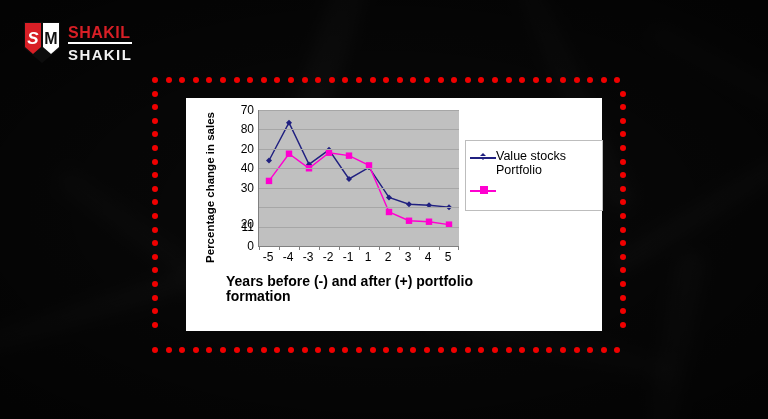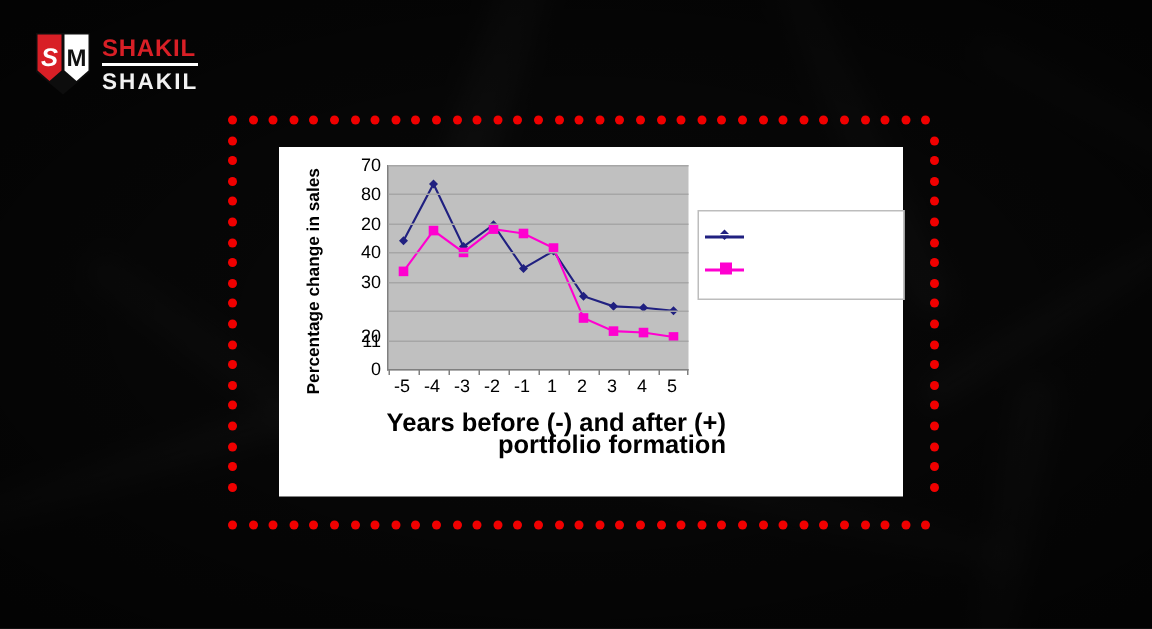--- a/index.html
+++ b/index.html
@@ -43,22 +43,22 @@
   #plotwrap{position:absolute;left:46px;top:12px;width:270px;height:150px;}
   #ylabels{position:absolute;left:0;top:0;width:22px;height:136px;}
   .ylab{position:absolute;right:0;font-size:12px;color:#000;line-height:1;transform:translateY(-50%);}
   #plot{position:absolute;left:26px;top:0;width:200px;height:136px;
      background:#c0c0c0;border-left:1px solid #808080;border-bottom:1px solid #808080;}
   .gline{position:absolute;left:0;right:0;height:1px;background:#a6a6a6;}
   #plot svg{position:absolute;left:0;top:0;overflow:visible;}
   .tickmark{position:absolute;width:1px;height:4px;background:#808080;}
   #xlabels{position:absolute;left:26px;top:140px;width:200px;height:18px;}
   .xlab{position:absolute;font-size:12px;color:#000;transform:translateX(-50%);}
-  #xtitle{position:absolute;left:40px;top:176px;width:258px;text-align:right;
-     font-size:17px;font-weight:bold;color:#000;line-height:15px;}
+  #xtitle{position:absolute;left:40px;top:176px;width:258px;text-align:left;
+     font-size:14px;font-weight:bold;color:#000;line-height:15px;}
 
   #legend{position:absolute;left:279px;top:42px;width:127px;
      background:#fff;border:1px solid #bdbdbd;padding:6px 5px 6px 4px;}
   .legitem{display:flex;align-items:flex-start;margin:2px 0 5px 0;}
   .legmark{width:26px;min-width:26px;height:16px;position:relative;margin-top:1px;}
   .legmark .ln{position:absolute;left:0;top:7px;width:26px;height:1.6px;}
   .legmark .mk{position:absolute;left:10px;top:4px;}
   .legtxt{font-size:12.5px;color:#000;line-height:14px;}
 </style>
 </head>
@@ -279,20 +279,21 @@
 
     <div id="xtitle">Years before (-) and after (+) portfolio formation</div>
 
     <div id="legend">
         <div class="legitem">
           <div class="legmark">
             <div class="ln" style="background: rgb(32, 32, 128);"></div>
             <div style="position: absolute; left: 10px; top: 7px; width: 0px; height: 0px; border-width: 3.5px; border-style: solid; border-color: rgb(32, 32, 128) transparent transparent; border-image: initial;"></div>
             <div class="mk" style="width: 0px; height: 0px; border-width: 3.5px; border-style: solid; border-color: transparent transparent rgb(32, 32, 128); border-image: initial; top: 0px;"></div>
           </div>
+          <div class="legtxt">Value stocks Portfolio</div>
         </div>
         <div class="legitem">
           <div class="legmark">
             <div class="ln" style="background: rgb(255, 0, 208);"></div>
             <div class="mk" style="width: 8px; height: 8px; background: rgb(255, 0, 208); top: 3px;"></div>
           </div>
         </div>
       </div>
   </div>
 </div>

